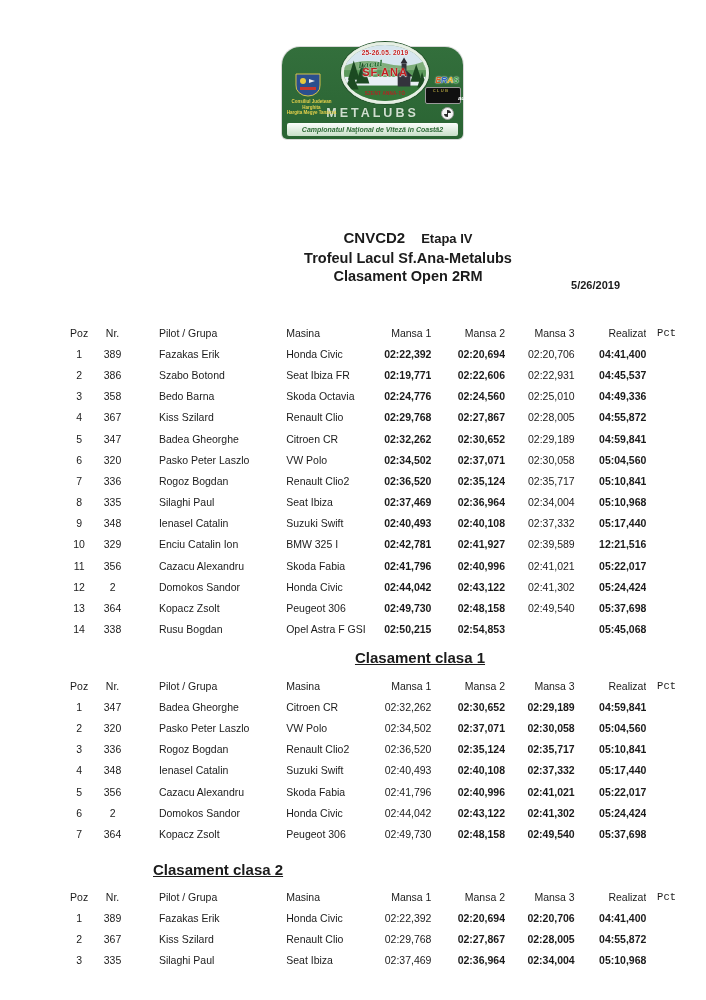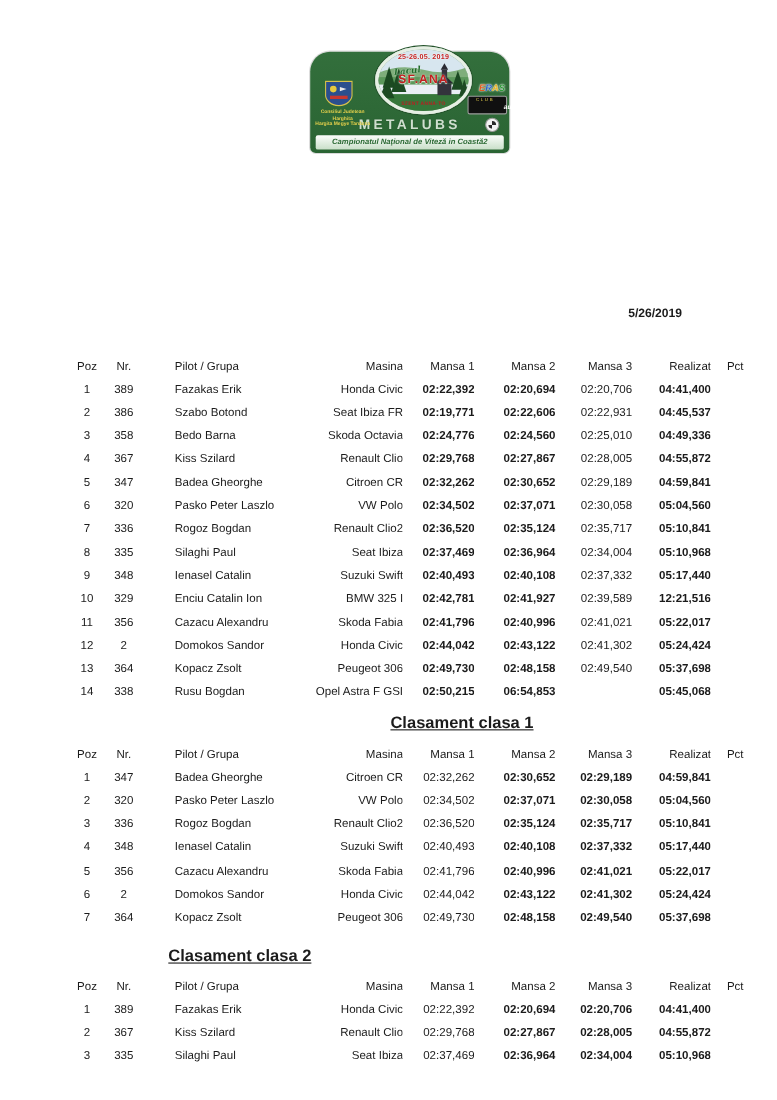--- a/index.html
+++ b/index.html
@@ -92,26 +92,26 @@
   .sec-heading { position:absolute; font-size:15px; font-weight:bold; white-space:nowrap;text-decoration:underline; }
   .sec-heading.clasa1 { top:649px; left:420px; transform:translateX(-50%); }
   .sec-heading.clasa2 { top:861px; left:153px; }
   
   .rtable { position:absolute; left:60px; width:620px; font-size:10.5px; }
   .trow { display:flex; height:21.2px; align-items:center; }
   .cell { overflow:hidden; white-space:nowrap; }
   .c0 { width:40px;  text-align:center; }
   .c1 { width:30px;  text-align:center; }
   .c2 { width:132px; text-align:left;  padding-left:5px;margin-left:27px; }
-  .c3 { width:90px;  text-align:right;  padding-left:6px; }
+  .c3 { width:90px;  text-align:left;  padding-left:6px; }
   .c4 { width:68px;  text-align:right; }
   .c5 { width:77px;  text-align:right; }
   .c6 { width:73px;  text-align:right; }
   .c7 { width:75px;  text-align:right; }
-  .c8 { width:35px;  text-align:right; padding-right:4px; }
+  .c8 { width:35px;  text-align:right; padding-right:4px;font-family:Liberation Mono, monospace; }
   .bold { font-weight:bold; }
   .t-open  { top:322px; }
   .t-clasa1{ top:675px; }
   .t-clasa2{ top:886px; }
 </style>
 </head>
 <body>
 
 <div class="page">
 
@@ -158,20 +158,25 @@
     <div class="clubbox">
       <div class="c1">CLUB</div>
       <div class="c2">auto crono</div>
     </div>
     <div class="emblem"></div>
 
     <div class="metalubs">METALUBS</div>
     <div class="plate-strip">Campionatul Naţional de Viteză in Coastă2</div>
   </div>
 
+  <div class="title-block">
+    <div class="title-line1"><span>CNVCD2</span><span class="stage">Etapa IV</span></div>
+    <div class="title-line2">Trofeul Lacul Sf.Ana-Metalubs</div>
+    <div class="title-line3">Clasament Open 2RM</div>
+  </div>
   <div class="doc-date">5/26/2019</div>
 
   <div class="sec-heading clasa1">Clasament clasa 1</div>
   <div class="sec-heading clasa2">Clasament clasa 2</div>
 
   <div class="rtable t-open">
       <div class="trow">
         <div class="cell c0">Poz</div>
         <div class="cell c1">Nr.</div>
         <div class="cell c2">Pilot / Grupa</div>
@@ -324,21 +329,21 @@
         <div class="cell c6">02:49,540</div>
         <div class="cell c7 bold">05:37,698</div>
         <div class="cell c8"></div>
       </div>
       <div class="trow">
         <div class="cell c0">14</div>
         <div class="cell c1">338</div>
         <div class="cell c2">Rusu Bogdan</div>
         <div class="cell c3">Opel Astra F GSI</div>
         <div class="cell c4 bold">02:50,215</div>
-        <div class="cell c5 bold">06:54,853</div>
+        <div class="cell c5 bold">02:54,853</div>
         <div class="cell c6"></div>
         <div class="cell c7 bold">05:45,068</div>
         <div class="cell c8"></div>
       </div>
     </div>
   <div class="rtable t-clasa1">
       <div class="trow">
         <div class="cell c0">Poz</div>
         <div class="cell c1">Nr.</div>
         <div class="cell c2">Pilot / Grupa</div>

